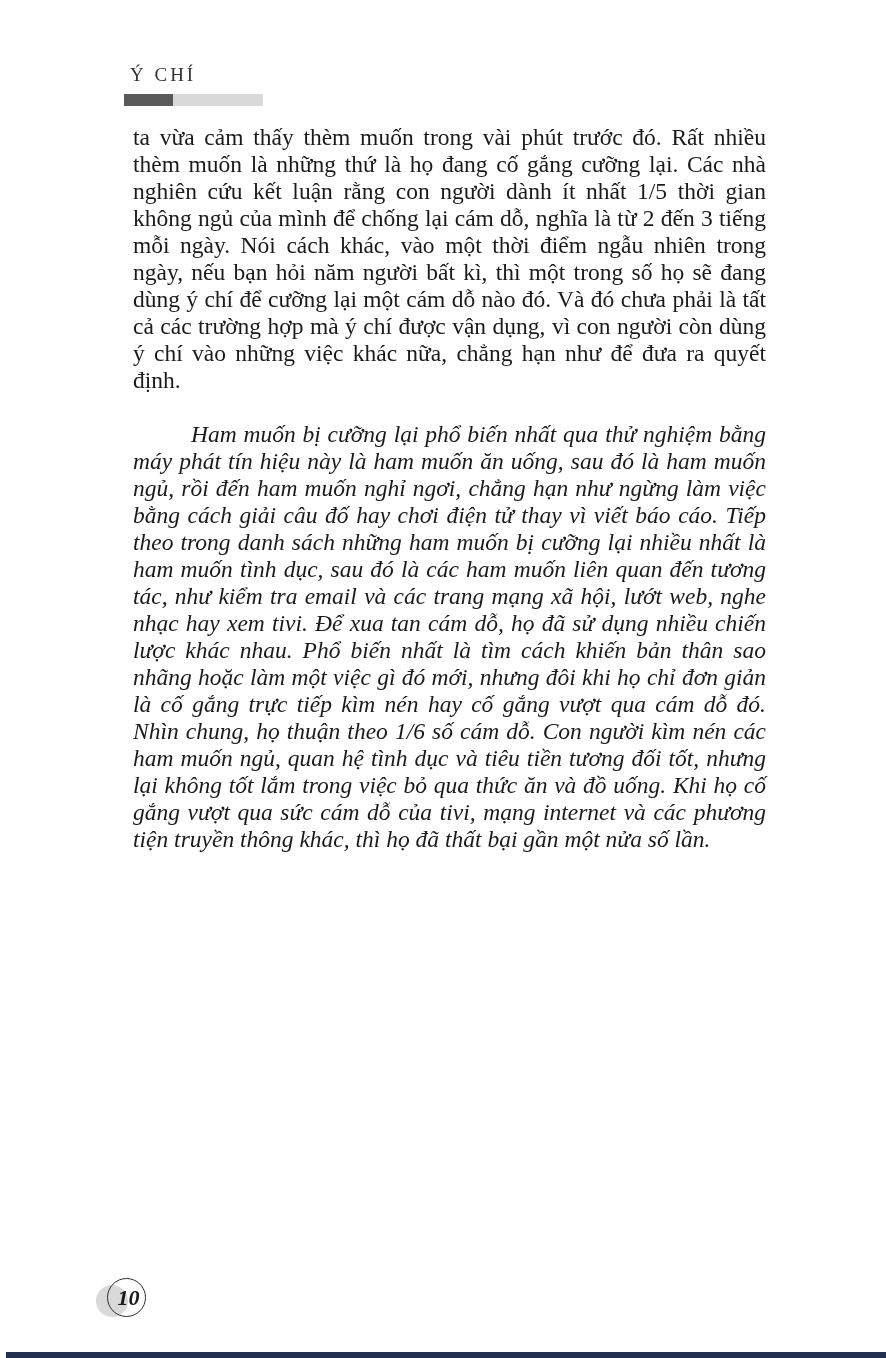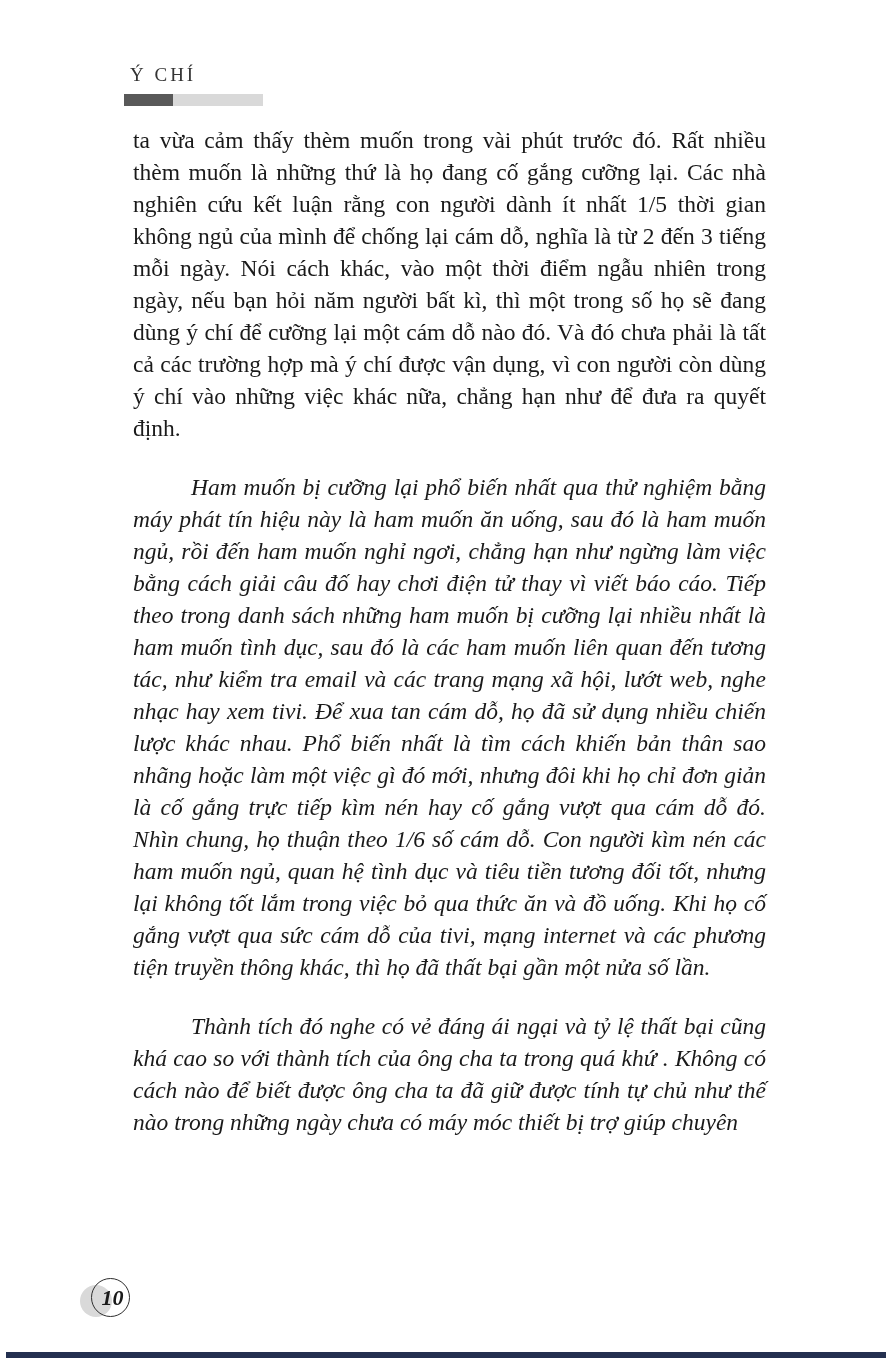--- a/index.html
+++ b/index.html
@@ -45,32 +45,32 @@
   }
   .content {
     position: absolute;
     left: 115px;
     top: 106px;
     width: 657px;
     color: #1a1a1a;
   }
   .content p {
     font-size: 23.5px;
-    line-height: 32px;
+    line-height: 27px;
     text-align: justify;
     color: #1a1a1a;
   }
   .content p.indented {
     text-indent: 58px;
     margin-top: 15px;
     font-style: italic;
   }
   .page-number-badge {
     position: absolute;
-    left: 72px;
+    left: 88px;
     top: 1271px;
     width: 56px;
     height: 46px;
   }
   .badge-shadow-circle {
     position: absolute;
     left: 2px;
     top: 8px;
     width: 32px;
     height: 32px;
@@ -114,21 +114,20 @@
 
   <div class="chapter-header">Ý CHÍ</div>
 
   <div class="progress-track">
     <div class="progress-fill"></div>
   </div>
 
   <div class="content">
     <p>ta vừa cảm thấy thèm muốn trong vài phút trước đó. Rất nhiều thèm muốn là những thứ là họ đang cố gắng cưỡng lại. Các nhà nghiên cứu kết luận rằng con người dành ít nhất 1/5 thời gian không ngủ của mình để chống lại cám dỗ, nghĩa là từ 2 đến 3 tiếng mỗi ngày. Nói cách khác, vào một thời điểm ngẫu nhiên trong ngày, nếu bạn hỏi năm người bất kì, thì một trong số họ sẽ đang dùng ý chí để cưỡng lại một cám dỗ nào đó. Và đó chưa phải là tất cả các trường hợp mà ý chí được vận dụng, vì con người còn dùng ý chí vào những việc khác nữa, chẳng hạn như để đưa ra quyết định.</p>
     <p class="indented">Ham muốn bị cưỡng lại phổ biến nhất qua thử nghiệm bằng máy phát tín hiệu này là ham muốn ăn uống, sau đó là ham muốn ngủ, rồi đến ham muốn nghỉ ngơi, chẳng hạn như ngừng làm việc bằng cách giải câu đố hay chơi điện tử thay vì viết báo cáo. Tiếp theo trong danh sách những ham muốn bị cưỡng lại nhiều nhất là ham muốn tình dục, sau đó là các ham muốn liên quan đến tương tác, như kiểm tra email và các trang mạng xã hội, lướt web, nghe nhạc hay xem tivi. Để xua tan cám dỗ, họ đã sử dụng nhiều chiến lược khác nhau. Phổ biến nhất là tìm cách khiến bản thân sao nhãng hoặc làm một việc gì đó mới, nhưng đôi khi họ chỉ đơn giản là cố gắng trực tiếp kìm nén hay cố gắng vượt qua cám dỗ đó. Nhìn chung, họ thuận theo 1/6 số cám dỗ. Con người kìm nén các ham muốn ngủ, quan hệ tình dục và tiêu tiền tương đối tốt, nhưng lại không tốt lắm trong việc bỏ qua thức ăn và đồ uống. Khi họ cố gắng vượt qua sức cám dỗ của tivi, mạng internet và các phương tiện truyền thông khác, thì họ đã thất bại gần một nửa số lần.</p>
-    <p class="indented">Thành tích đó nghe có vẻ đáng ái ngại và tỷ lệ thất bại cũng khá cao so với thành tích của ông cha ta trong quá khứ . Không có cách nào để biết được ông cha ta đã giữ được tính tự chủ như thế nào trong những ngày chưa có máy móc thiết bị trợ giúp chuyên</p>
   </div>
 
   <div class="page-number-badge">
     <div class="badge-shadow-circle"></div>
     <div class="badge-outline-circle">
       <span class="badge-number">10</span>
     </div>
   </div>
 
   <div class="bottom-bar"></div>

